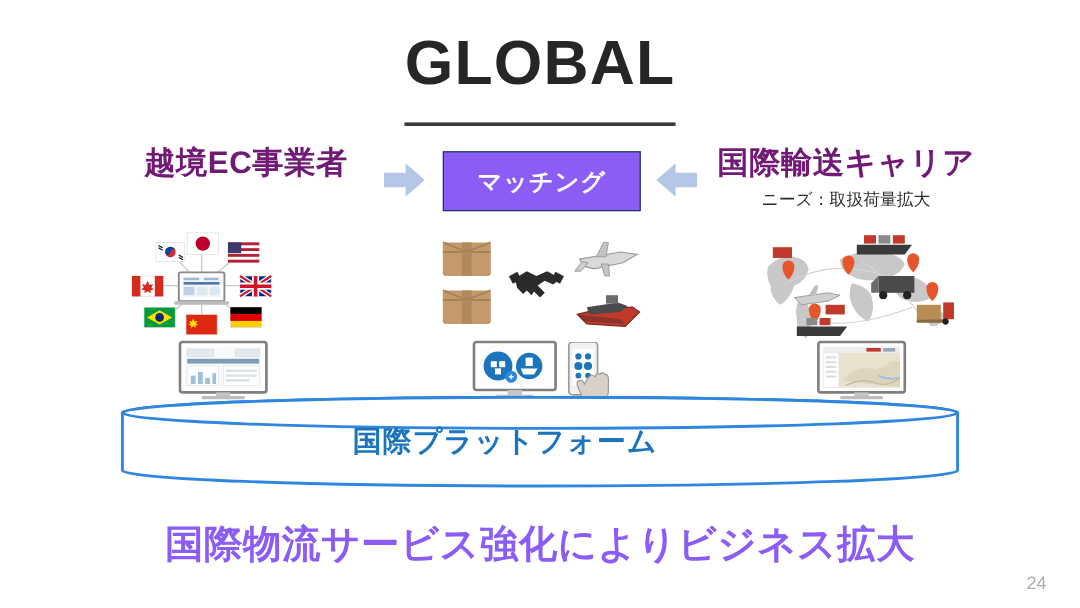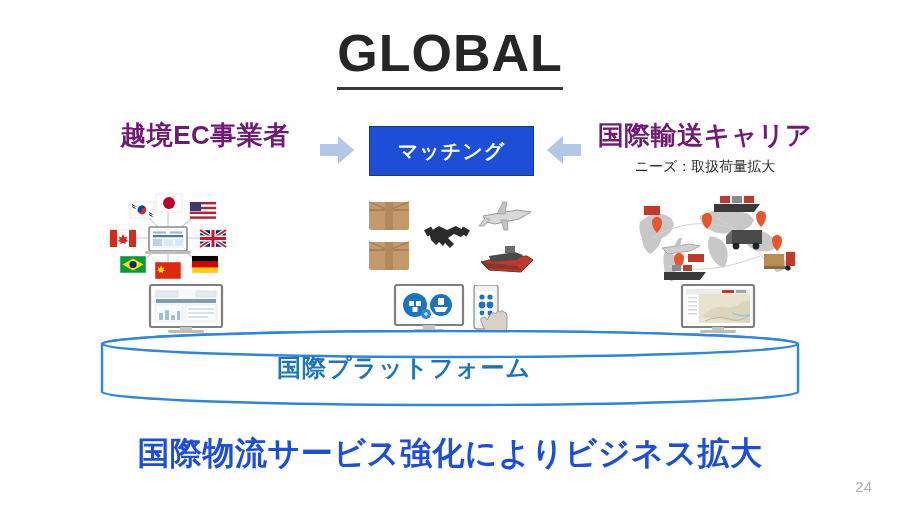--- a/index.html
+++ b/index.html
@@ -10,40 +10,40 @@
     overflow:hidden;position:relative;
   }
   .slide{position:absolute;inset:0;}
 
   
   .title-wrap{position:absolute;left:0;top:26px;width:900px;text-align:center;}
   .title{
     display:inline-block;
     font-size:52px;font-weight:bold;color:#262626;
     letter-spacing:1px;line-height:1.05;
-    padding-bottom:6px;
+    padding-bottom:21px;
     border-bottom:3px solid #3a3a3a;
   }
 
   
   .col-head{position:absolute;text-align:center;}
   .col-head .h{
     font-size:26px;font-weight:bold;color:#701a75;letter-spacing:0.5px;
     white-space:nowrap;
   }
   .col-head .sub{
     margin-top:5px;font-size:14px;color:#2b2b2b;white-space:nowrap;
   }
   #left-head{left:60px;top:118px;width:290px;}
   #right-head{left:555px;top:118px;width:300px;}
 
   
   .match-box{
     position:absolute;left:369px;top:126px;width:163px;height:48px;
-    background:#1d4ed8;border:1px solid #1b3c61;
+    background:#8b5cf6;border:1px solid #1b3c61;
     display:flex;align-items:center;justify-content:center;
   }
   .match-box span{color:#ffffff;font-size:20px;font-weight:bold;letter-spacing:1px;}
 
   .arrow{position:absolute;top:136px;width:34px;height:28px;}
   #arrow-left{left:320px;}
   #arrow-right{left:547px;}
 
   
   .illus{position:absolute;}
@@ -57,26 +57,27 @@
   #dev-center{left:393px;top:283px;width:72px;height:50px;}
   #dev-phone{left:466px;top:285px;width:50px;height:52px;}
   #dev-right{left:672px;top:283px;width:92px;height:50px;}
 
   
   .cylinder{position:absolute;left:100px;top:330px;width:700px;height:78px;}
   .cyl-label{
     position:absolute;left:100px;top:352px;width:608px;
     text-align:center;font-size:24px;font-weight:bold;color:#1C75BC;
     letter-spacing:1px;
+    padding-left:17px;
   }
 
   
   .tagline{
     position:absolute;left:0;top:432px;width:900px;text-align:center;
-    font-size:32px;font-weight:bold;color:#1d4ed8;letter-spacing:0.5px;
+    font-size:32px;font-weight:bold;color:#8b5cf6;letter-spacing:0.5px;
   }
 
   
   .pageno{
     position:absolute;right:28px;bottom:12px;
     font-size:15px;color:#aeaeae;margin-left:12px;
   }
 </style>
 </head>
 <body>

